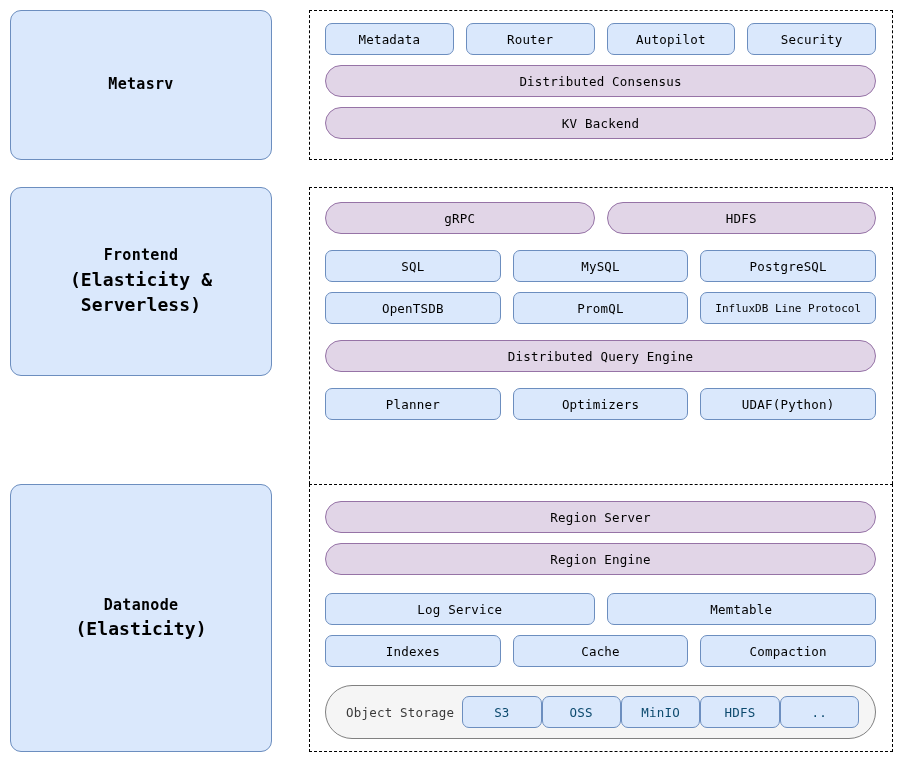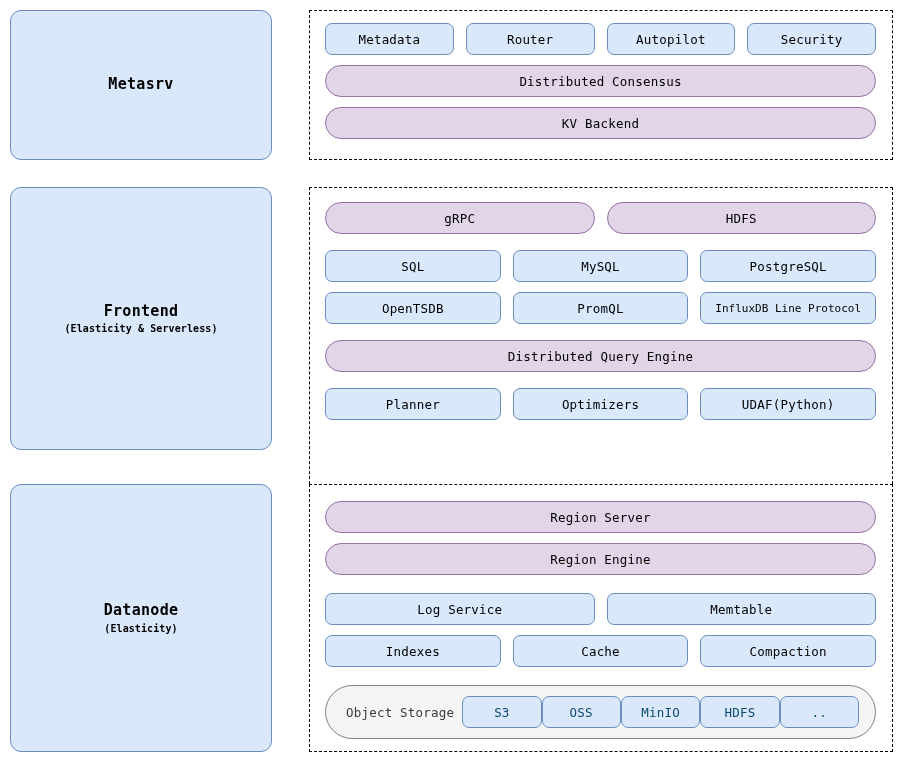--- a/index.html
+++ b/index.html
@@ -37,29 +37,29 @@
     text-align: center;
   }
   .node-title {
     font-size: 15px;
     font-weight: bold;
     color: #000000;
     letter-spacing: 0.3px;
     line-height: 1.45;
   }
   .node-sub {
-    font-size: 10px;
+    font-size: 18px;
     font-weight: bold;
     color: #000000;
     letter-spacing: 0.1px;
     line-height: 1.4;
   }
 
   #node-metasrv  { top: 10px;  height: 150px; justify-content: center; }
-  #node-frontend { top: 187px; height: 263px; }
+  #node-frontend { top: 187px; height: 189px; }
   #node-datanode { top: 484px; height: 268px; }
 
   
   .panel {
     position: absolute;
     left: 309px;
     width: 584px;
     border: 1.6px dashed #000000;
     box-sizing: border-box;
     background: #ffffff;

